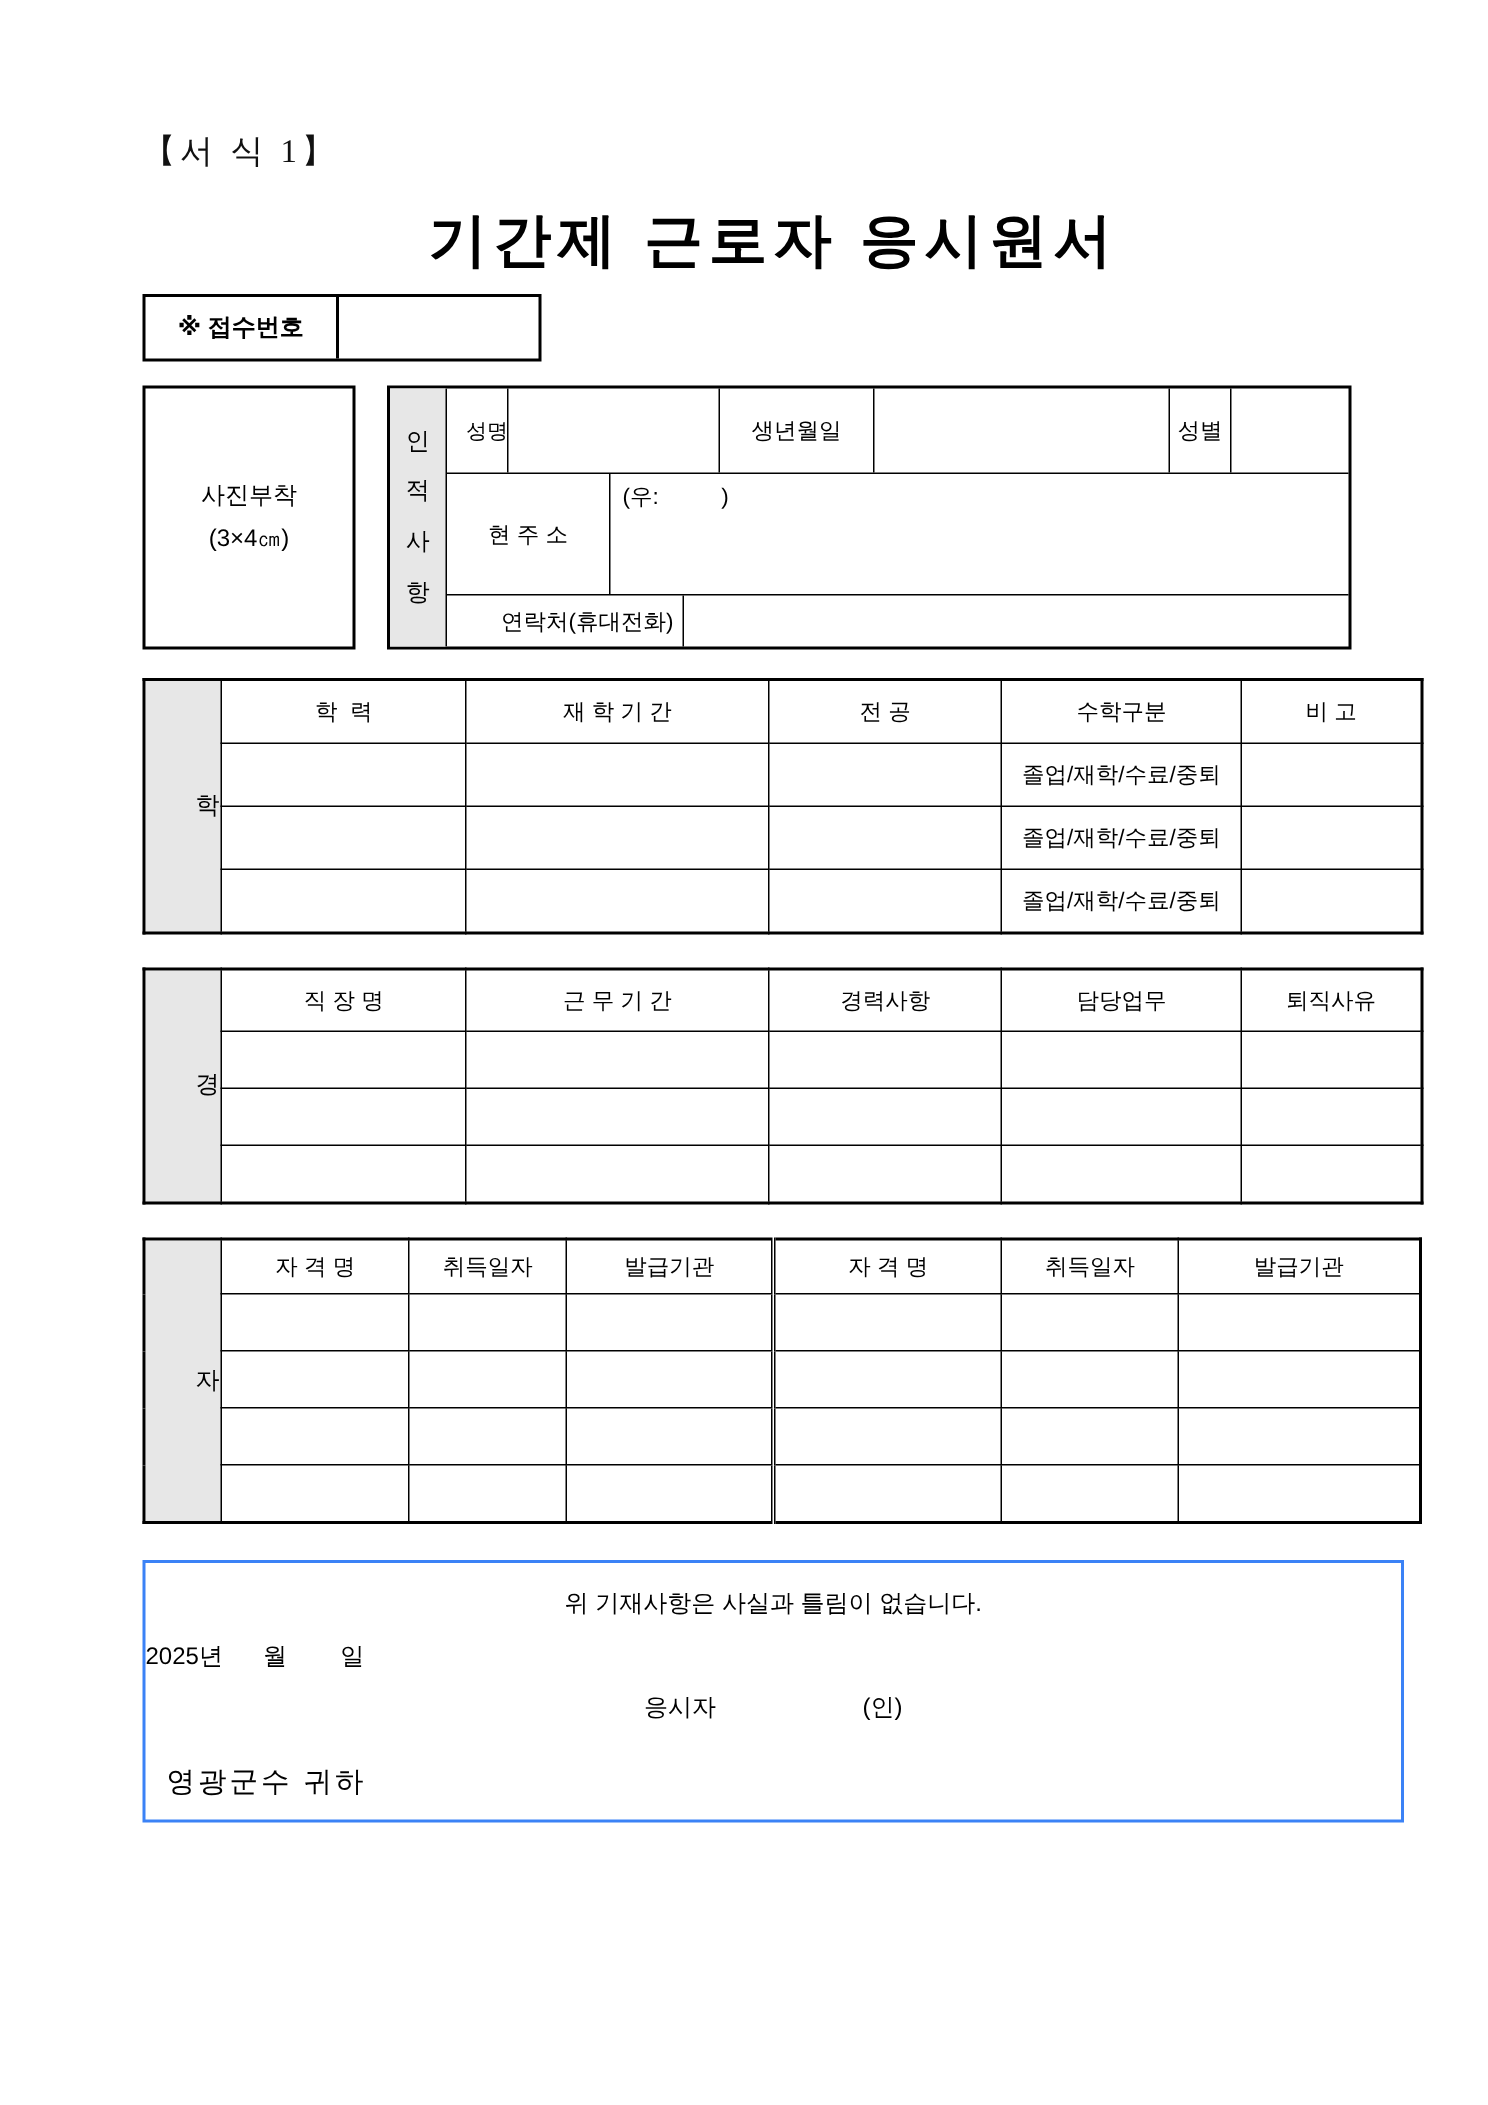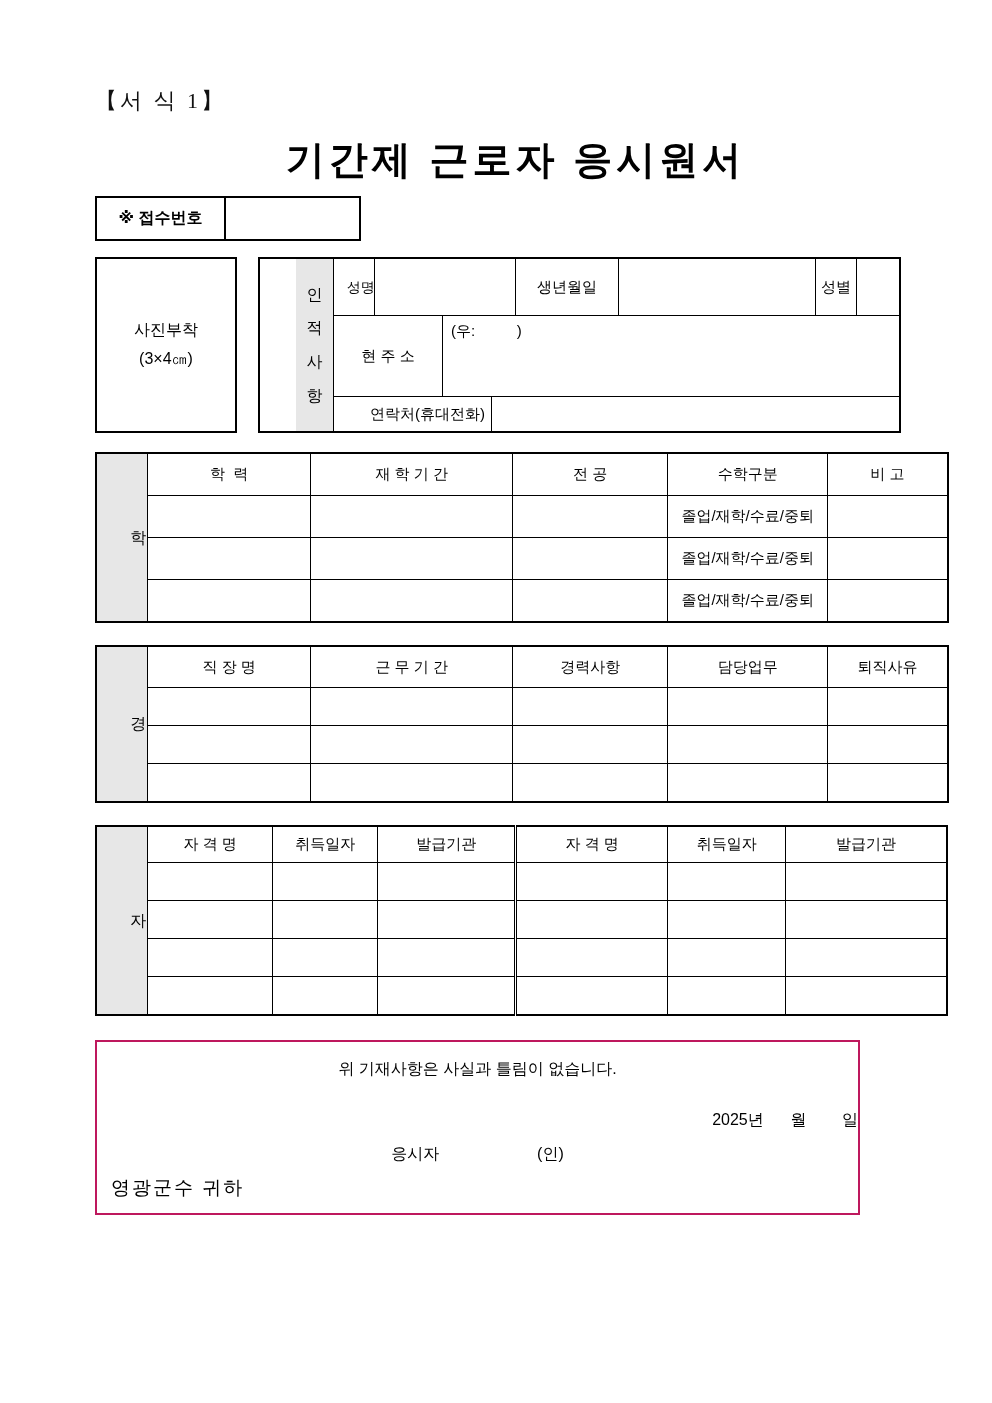--- a/index.html
+++ b/index.html
@@ -45,21 +45,20 @@
   .personal { left: 95px; top: 257px; width: 841px; height: 176px; display: flex; }
   .photo-box {
     width: 142px; height: 176px; border: 2px solid #000; box-sizing: border-box;
     margin-right: 21px;
     display: flex; flex-direction: column; align-items: center; justify-content: center;
     gap: 8px; font-size: 16px;
   }
   .ptable {
     width: 643px; height: 176px; border: 2px solid #000; box-sizing: border-box;
     display: flex;
-    padding-left: 36px;
   }
   .pside {
     width: 37px; background: #e7e7e7; border-right: 1px solid #000;
     display: flex; align-items: center; justify-content: center;
   }
   .pmain { flex: 1; display: flex; flex-direction: column; }
   .prow { display: flex; }
   .prow1 { height: 56px; border-bottom: 1px solid #000; }
   .prow2 { height: 80px; border-bottom: 1px solid #000; }
   .prow3 { flex: 1; }
@@ -101,25 +100,25 @@
   .career th { height: 40px; }
   .career td.row { height: 37px; }
   .cert { left: 95px; top: 825px; }
   .cert th { height: 35px; }
   .cert td.row { height: 37px; }
   .cert .dbl { border-left: 3px double #000; }
   .status-cell { font-size: 14px; }
 
   
   .decl {
-    left: 95px; top: 1040px; width: 765px; height: 175px;
-    border: 2px solid #be185d; box-sizing: border-box;
+    left: 95px; top: 1040px; width: 841px; height: 175px;
+    border: 2px solid #3b82f6; box-sizing: border-box;
   }
   .decl .statement { margin-top: 17px; text-align: center; font-size: 16px; white-space: pre; }
-  .decl .dateline  { margin-top: 30px; text-align: right; font-size: 16px; white-space: pre; }
+  .decl .dateline  { margin-top: 14px; text-align: left; font-size: 16px; white-space: pre; }
   .decl .signline  { margin-top: 13px; text-align: center; font-size: 16px; white-space: pre; }
   .decl .recipient {
     position: absolute; left: 14px; bottom: 12px;
     font-size: 19px; font-weight: normal; letter-spacing: 2px; white-space: pre;
   }
 </style>
 </head>
 <body>
 
 <div class="page">

